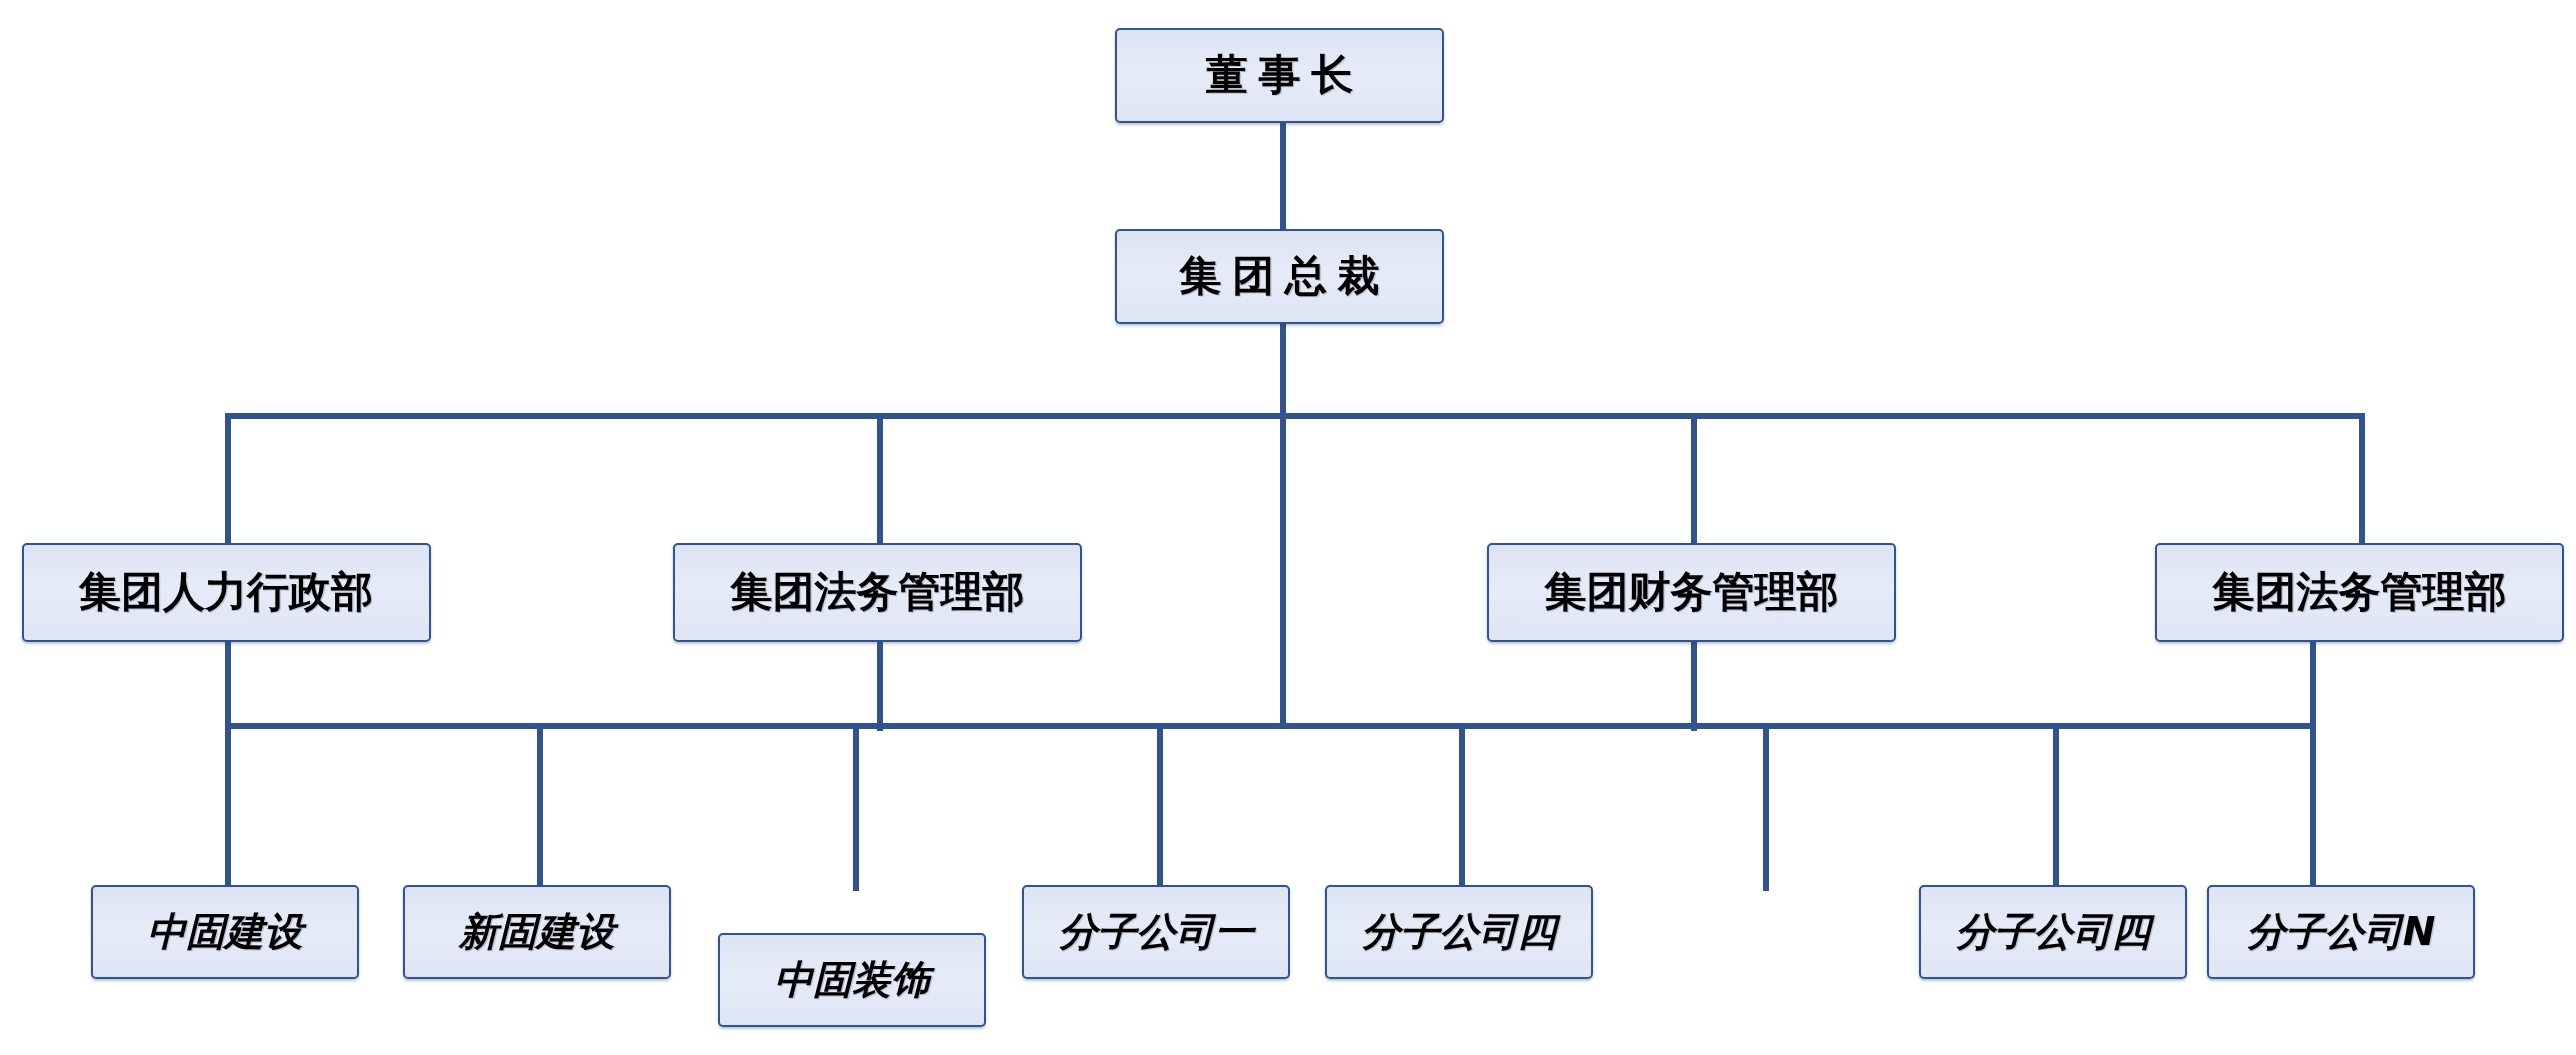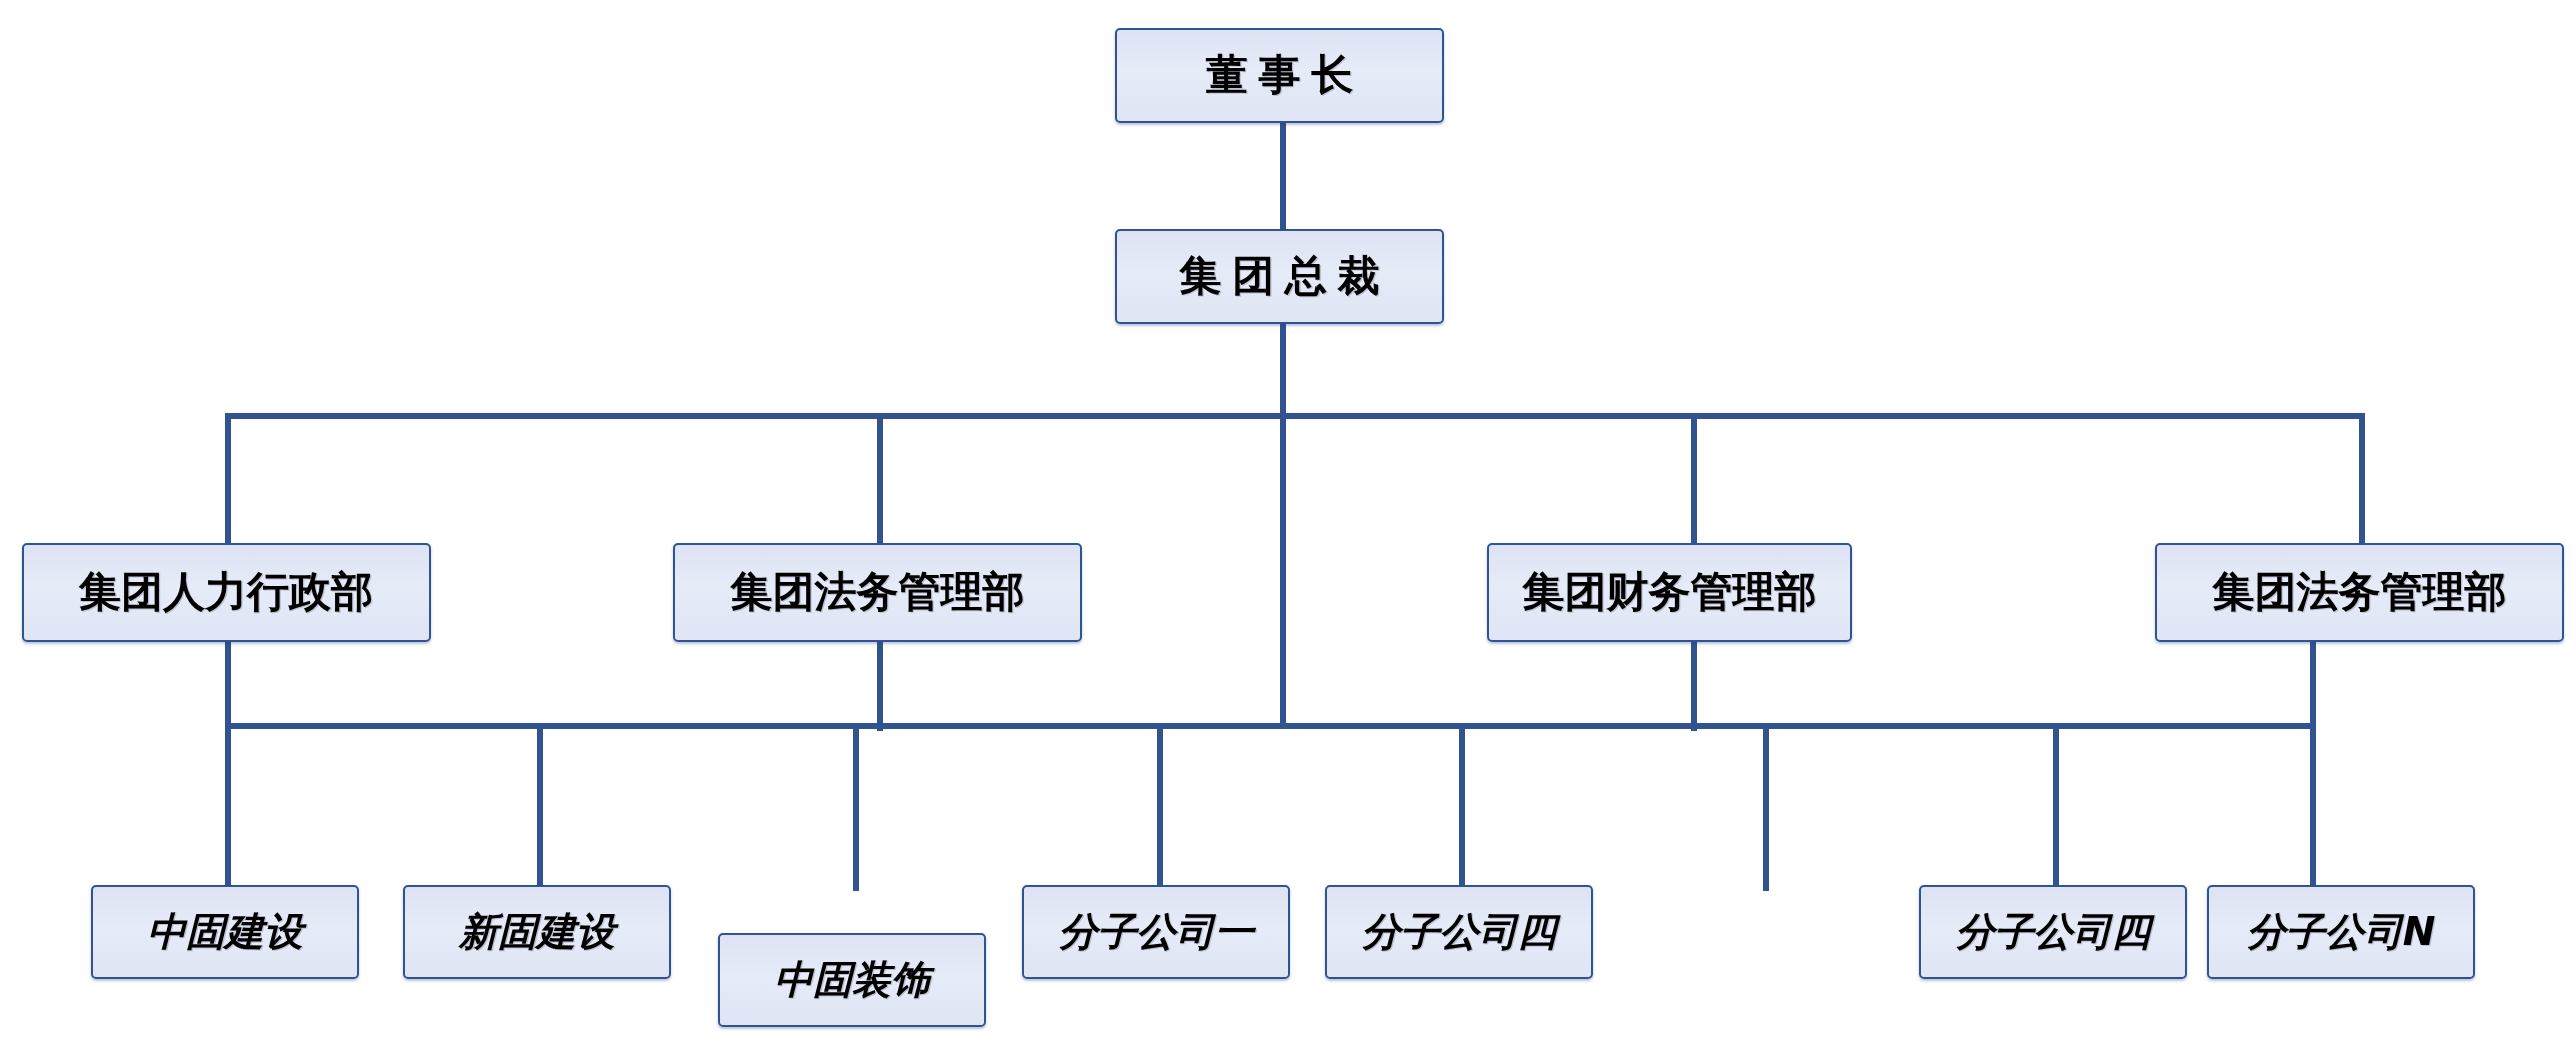--- a/index.html
+++ b/index.html
@@ -106,21 +106,21 @@
   </div>
 
   <div class="node tier-dept" style="left:21.5px; top:543px; width:409px; height:99px;">
     <span class="node-label">集团人力行政部</span>
   </div>
 
   <div class="node tier-dept" style="left:673px; top:543px; width:409px; height:99px;">
     <span class="node-label">集团法务管理部</span>
   </div>
 
-  <div class="node tier-dept" style="left:1487px; top:543px; width:365px; height:99px;">
+  <div class="node tier-dept" style="left:1487px; top:543px; width:409px; height:99px;">
     <span class="node-label">集团财务管理部</span>
   </div>
 
   <div class="node tier-dept" style="left:2155px; top:543px; width:409px; height:99px;">
     <span class="node-label">集团法务管理部</span>
   </div>
 
   <div class="node tier-sub" style="left:91px; top:885px; width:268px; height:94px;">
     <span class="node-label">中固建设</span>
   </div>

